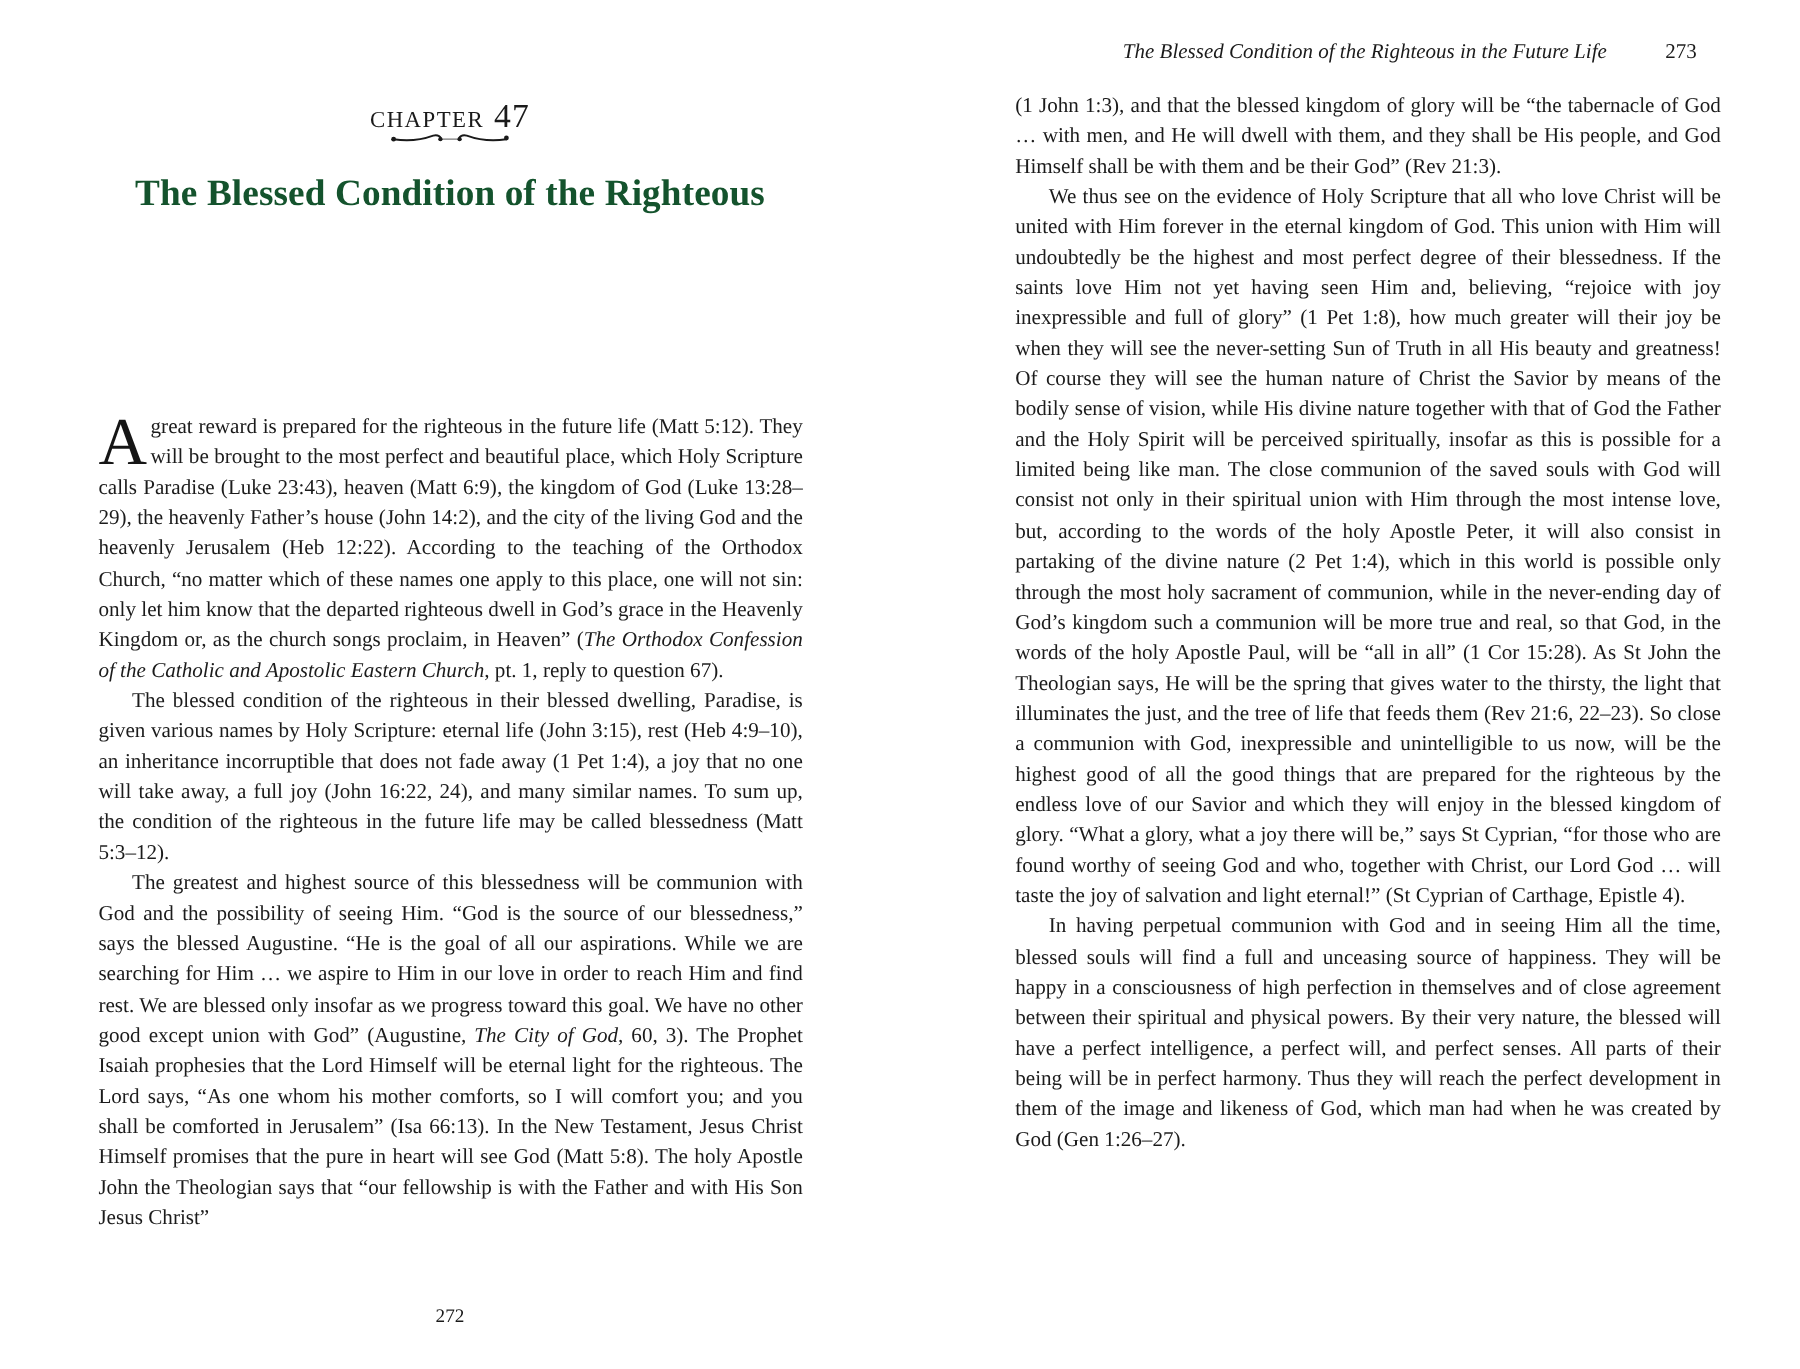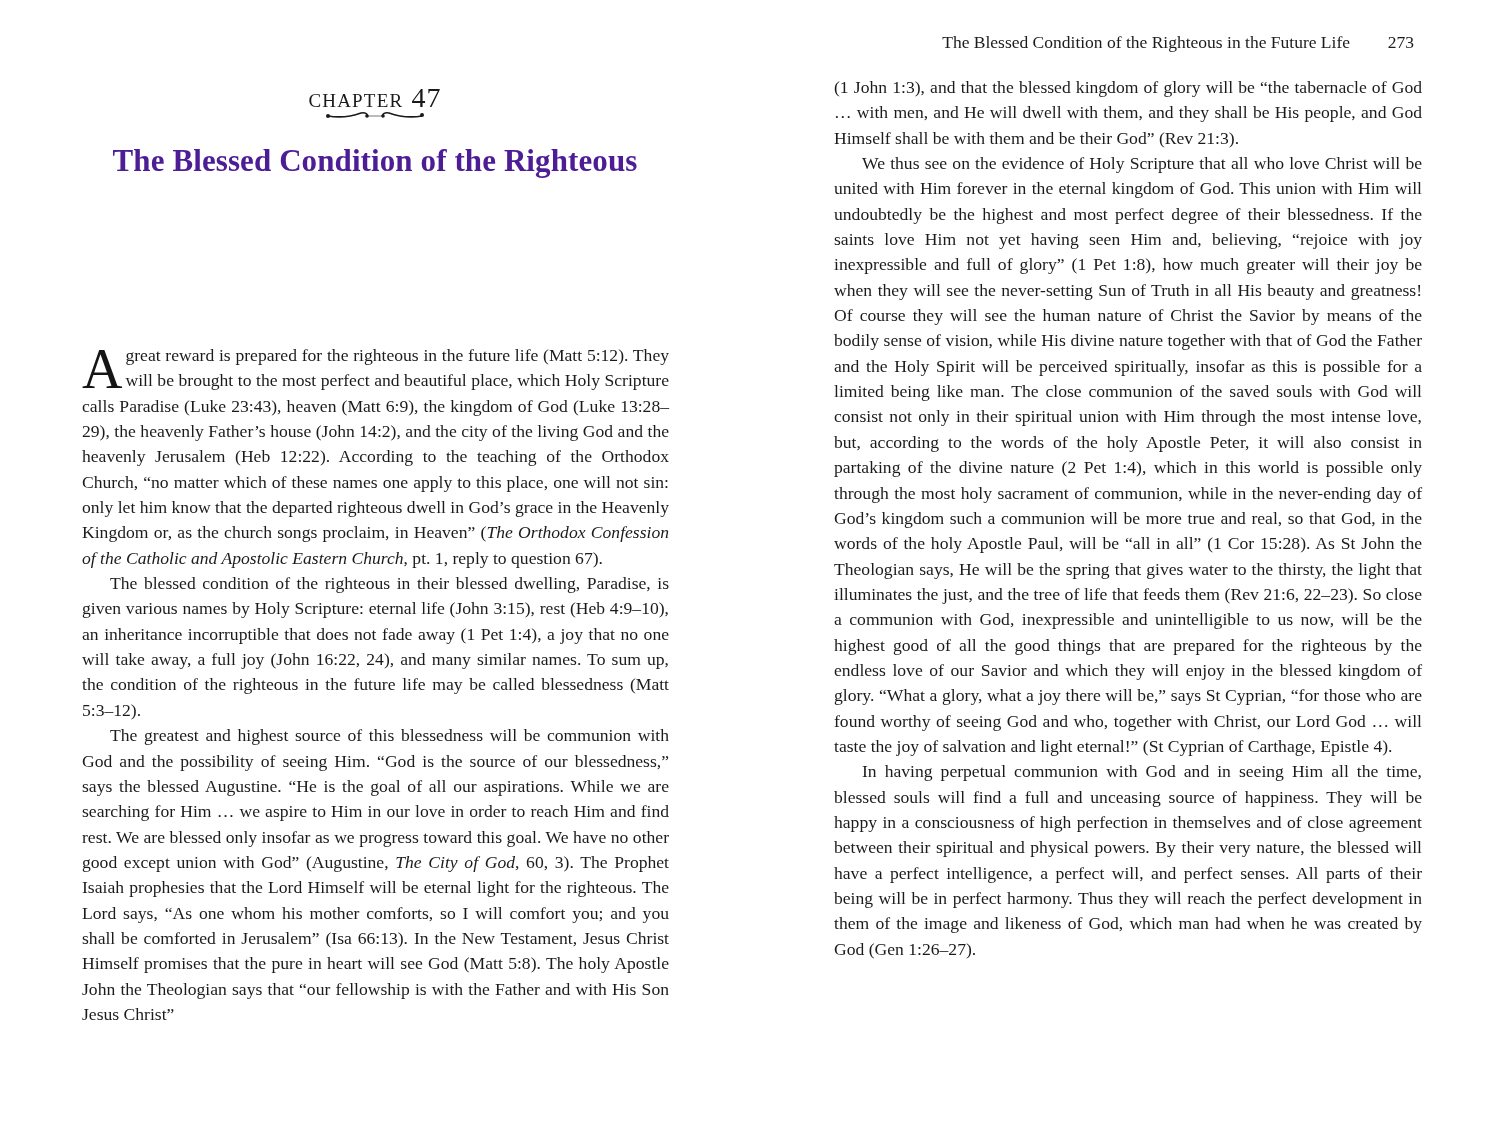--- a/index.html
+++ b/index.html
@@ -13,38 +13,38 @@
 
   .chapter-label {
     position:absolute; left:0; width:750px; top:82px; text-align:center;
     font-size:17px; letter-spacing:1px; font-variant:small-caps; color:#1a1a1a;
   }
   .chapter-label .cap { font-variant:normal; font-size:19px; letter-spacing:1.2px;text-align:center; }
   .chapter-label .num { font-size:28px; margin-left:3px; }
   .ornament { position:absolute; left:325px; top:108px; width:100px; height:14px; }
   .chapter-title {
     position:absolute; left:60px; width:630px; top:140px; text-align:center;
-    font-size:31px; font-weight:bold; line-height:41px; color:#4c1d95; letter-spacing:0.1px;
+    font-size:31px; font-weight:bold; line-height:41px; color:#14532d; letter-spacing:0.1px;
   }
   .body-text {
     position:absolute; font-size:17.6px; line-height:25.35px; text-align:justify;
     hyphens:manual; color:#1b1b1b;
   }
   .left-body { left:82px; width:587px; top:343px; }
-  .right-body { left:84px; width:588px; top:75px; }
+  .right-body { left:96px; width:588px; top:75px; }
   .body-text p { margin:0; text-indent:28px; }
   .body-text p.noindent { text-indent:0; }
   .dropcap {
     float:left; font-size:56px; line-height:46px; margin:3px 3px 0 0; padding:0;
     color:#151515;
   }
   .running-head {
     position:absolute; top:32px; left:0; width:750px; font-size:17.5px; color:#1b1b1b;
   }
-  .running-head .rh-title { position:absolute; right:150px; }
+  .running-head .rh-title { position:absolute; right:161px; font-style:italic; }
   .running-head .rh-num { position:absolute; right:86px;margin-left:46px; }
   .folio { position:absolute; top:1089px; left:0; width:750px; text-align:center; font-size:16px; }
   i { font-style:italic; }
 </style>
 </head>
 <body>
 
 <div class="page page-left">
   <div class="chapter-label">
     <span class="cap" style="text-transform:uppercase;">Chapter</span>
@@ -60,20 +60,21 @@
     <circle cx="58" cy="8" r="1.8" fill="#1a1a1a"></circle>
   </svg>
   <div class="chapter-title">
     <div>The Blessed Condition of the Righteous</div>
   </div>
   <div class="body-text left-body" id="left-body">
       <p class="noindent"><span class="dropcap">A</span><span> great reward is prepared for the righteous in the future life (Matt 5:12). They will be brought to the most perfect and beautiful place, which Holy Scripture calls Paradise (Luke 23:43), heaven (Matt 6:9), the kingdom of God (Luke 13:28–29), the heavenly Father’s house (John 14:2), and the city of the living God and the heavenly Jerusalem (Heb 12:22). According to the teaching of the Orthodox Church, “no matter which of these names one apply to this place, one will not sin: only let him know that the departed righ­teous dwell in God’s grace in the Heavenly Kingdom or, as the church songs proclaim, in Heaven” (</span><i>The Orthodox Confession of the Catholic and Apostolic Eastern Church</i><span>, pt. 1, reply to question 67).</span></p>
       <p><span>The blessed condition of the righteous in their blessed dwelling, Para­dise, is given various names by Holy Scripture: eternal life (John 3:15), rest (Heb 4:9–10), an inheritance incorruptible that does not fade away (1 Pet 1:4), a joy that no one will take away, a full joy (John 16:22, 24), and many similar names. To sum up, the condition of the righteous in the future life may be called blessedness (Matt 5:3–12).</span></p>
       <p><span>The greatest and highest source of this blessedness will be communion with God and the possibility of seeing Him. “God is the source of our bless­edness,” says the blessed Augustine. “He is the goal of all our aspirations. While we are searching for Him … we aspire to Him in our love in order to reach Him and find rest. We are blessed only insofar as we progress toward this goal. We have no other good except union with God” (Augustine, </span><i>The City of God</i><span>, 60, 3). The Prophet Isaiah prophesies that the Lord Himself will be eternal light for the righteous. The Lord says, “As one whom his mother comforts, so I will comfort you; and you shall be comforted in Jerusalem” (Isa 66:13). In the New Testament, Jesus Christ Himself promises that the pure in heart will see God (Matt 5:8). The holy Apostle John the Theologian says that “our fellowship is with the Father and with His Son Jesus Christ”</span></p>
     </div>
+  <div class="folio">272</div>
 </div>
 
 <div class="page page-right">
   <div class="running-head">
     <span class="rh-title">The Blessed Condition of the Righteous in the Future Life</span>
     <span class="rh-num">273</span>
   </div>
   <div class="body-text right-body" id="right-body">
       <p class="noindent"><span>(1 John 1:3), and that the blessed kingdom of glory will be “the tabernacle of God … with men, and He will dwell with them, and they shall be His people, and God Himself shall be with them and be their God” (Rev 21:3).</span></p>
       <p><span>We thus see on the evidence of Holy Scripture that all who love Christ will be united with Him forever in the eternal kingdom of God. This union with Him will undoubtedly be the highest and most perfect degree of their blessedness. If the saints love Him not yet having seen Him and, believ­ing, “rejoice with joy inexpressible and full of glory” (1 Pet 1:8), how much greater will their joy be when they will see the never-setting Sun of Truth in all His beauty and greatness! Of course they will see the human nature of Christ the Savior by means of the bodily sense of vision, while His divine nature together with that of God the Father and the Holy Spirit will be per­ceived spiritually, insofar as this is possible for a limited being like man. The close communion of the saved souls with God will consist not only in their spiritual union with Him through the most intense love, but, according to the words of the holy Apostle Peter, it will also consist in partaking of the divine nature (2 Pet 1:4), which in this world is possible only through the most holy sacrament of communion, while in the never-ending day of God’s kingdom such a communion will be more true and real, so that God, in the words of the holy Apostle Paul, will be “all in all” (1 Cor 15:28). As St John the Theologian says, He will be the spring that gives water to the thirsty, the light that illuminates the just, and the tree of life that feeds them (Rev 21:6, 22–23). So close a communion with God, inexpressible and unintelligible to us now, will be the highest good of all the good things that are prepared for the righteous by the endless love of our Savior and which they will enjoy in the blessed kingdom of glory. “What a glory, what a joy there will be,” says St Cyprian, “for those who are found worthy of seeing God and who, together with Christ, our Lord God … will taste the joy of salvation and light eternal!” (St Cyprian of Carthage, Epistle 4).</span></p>

